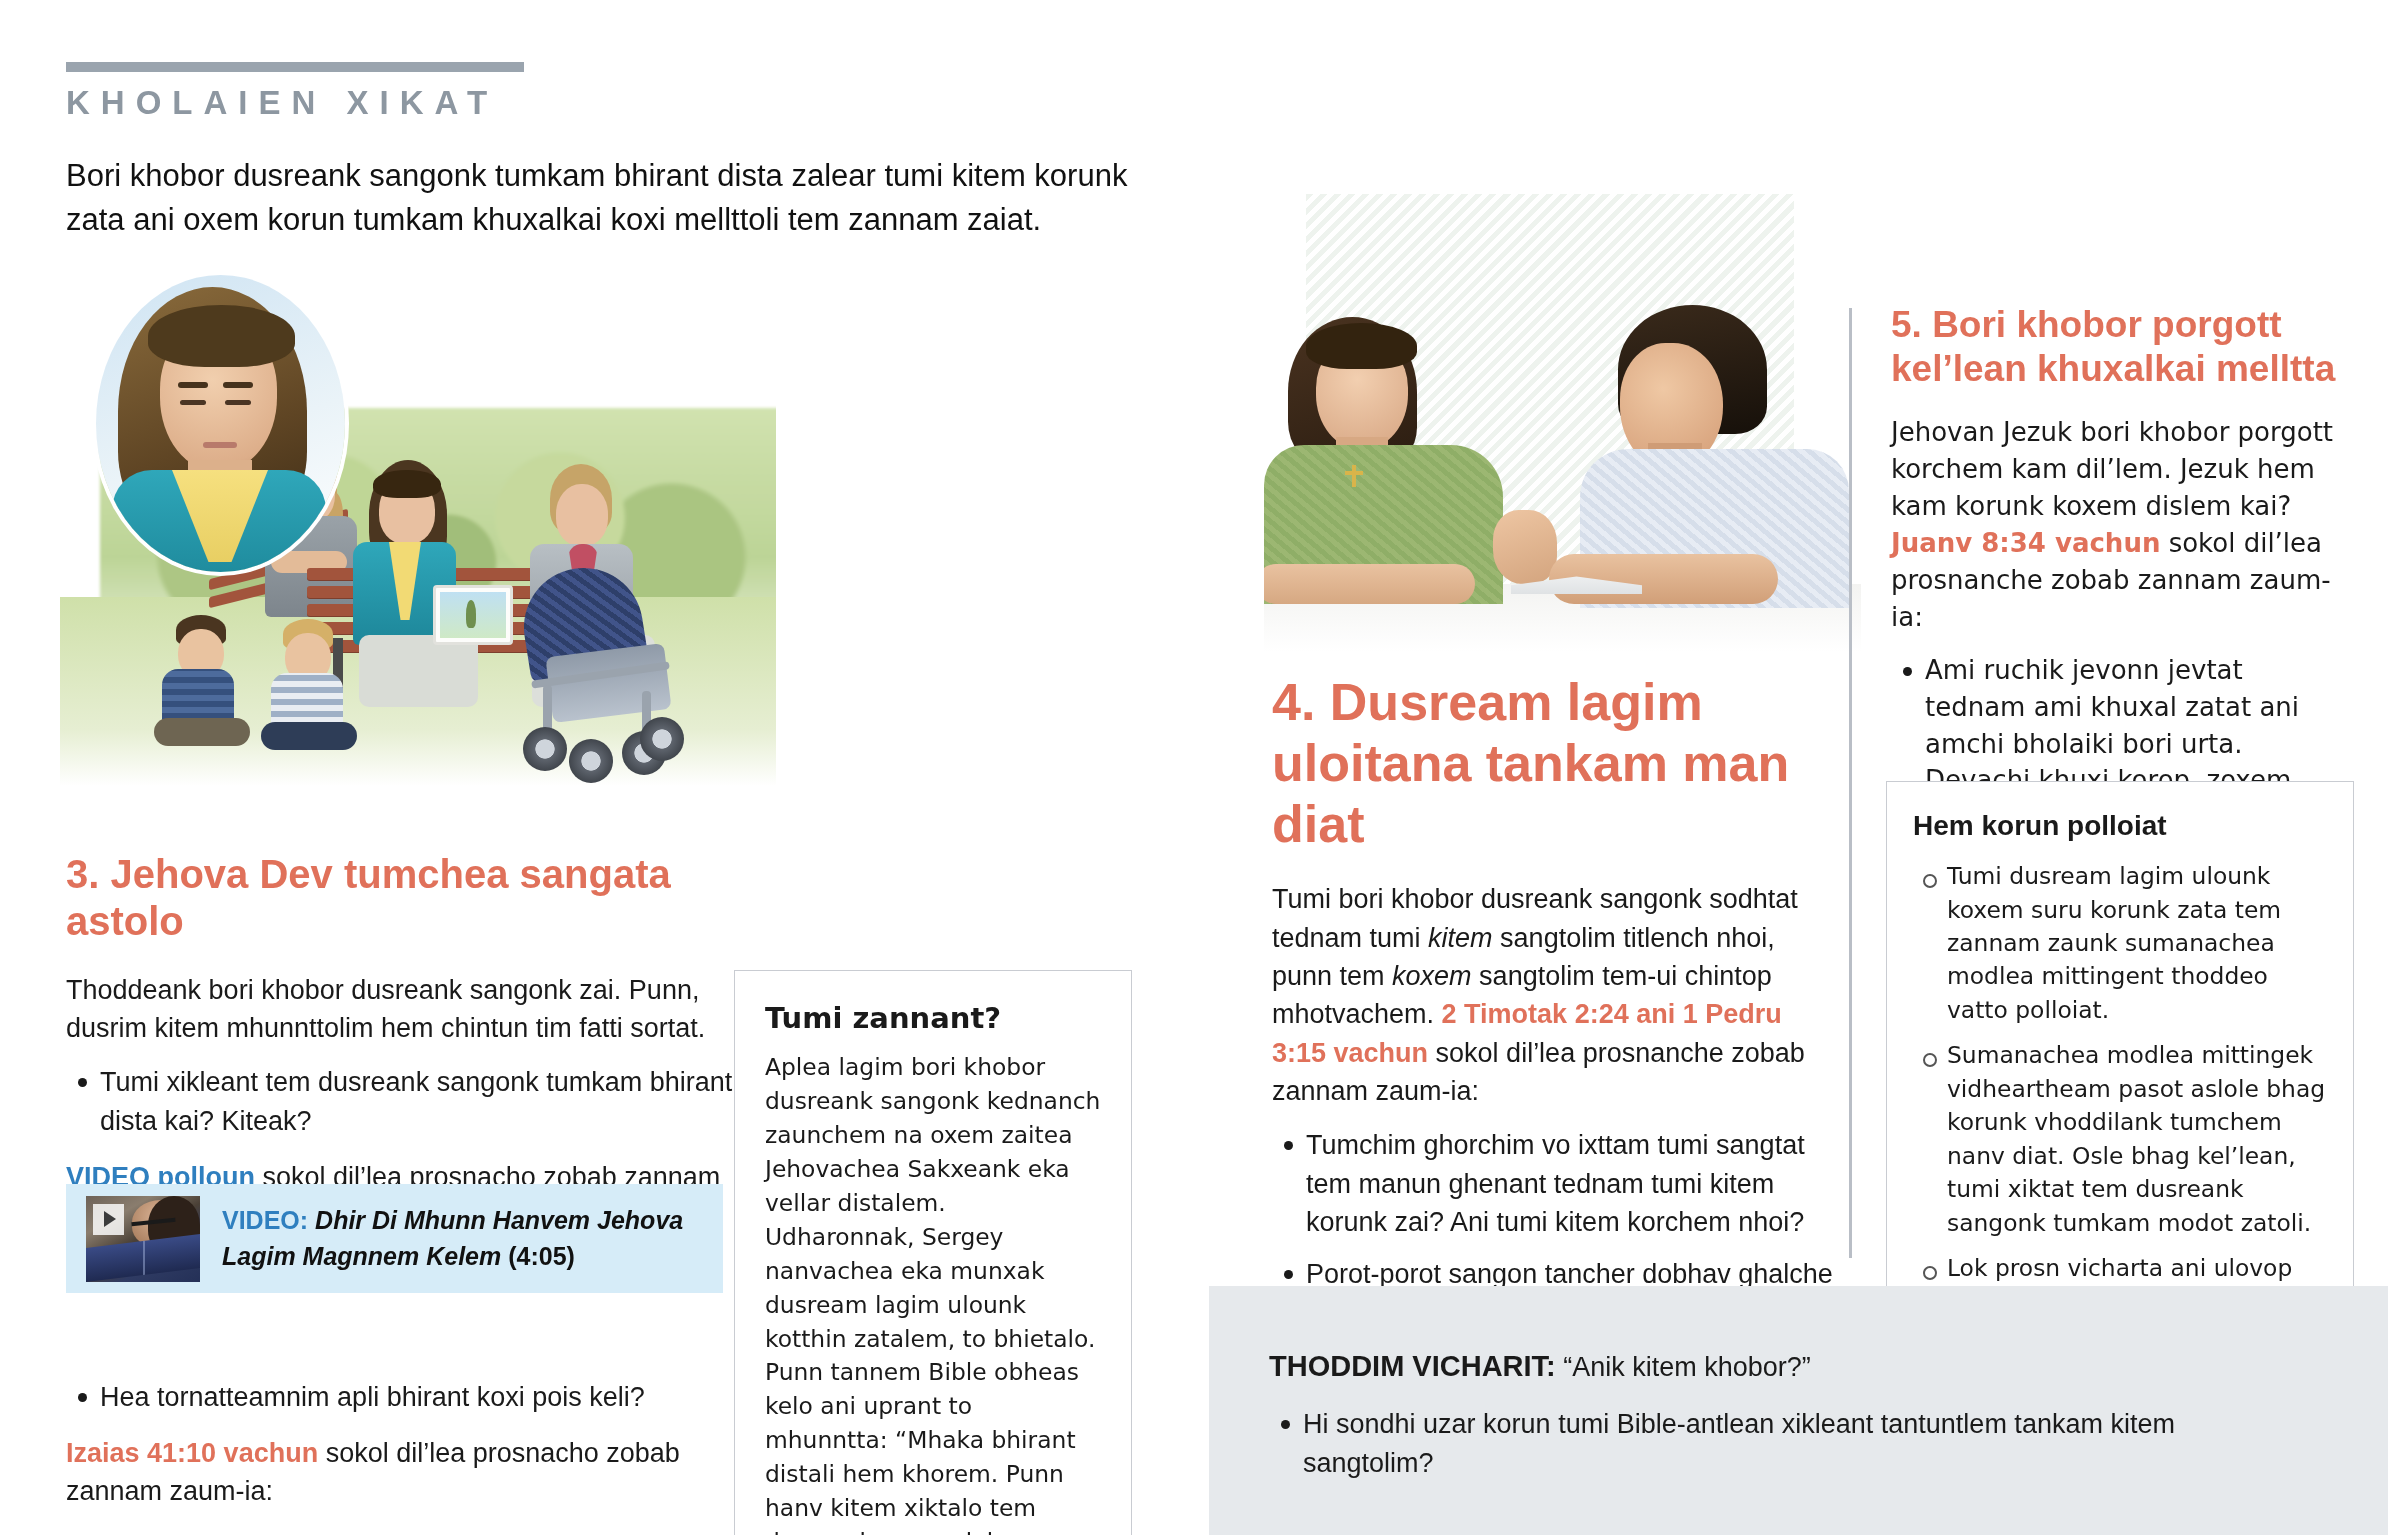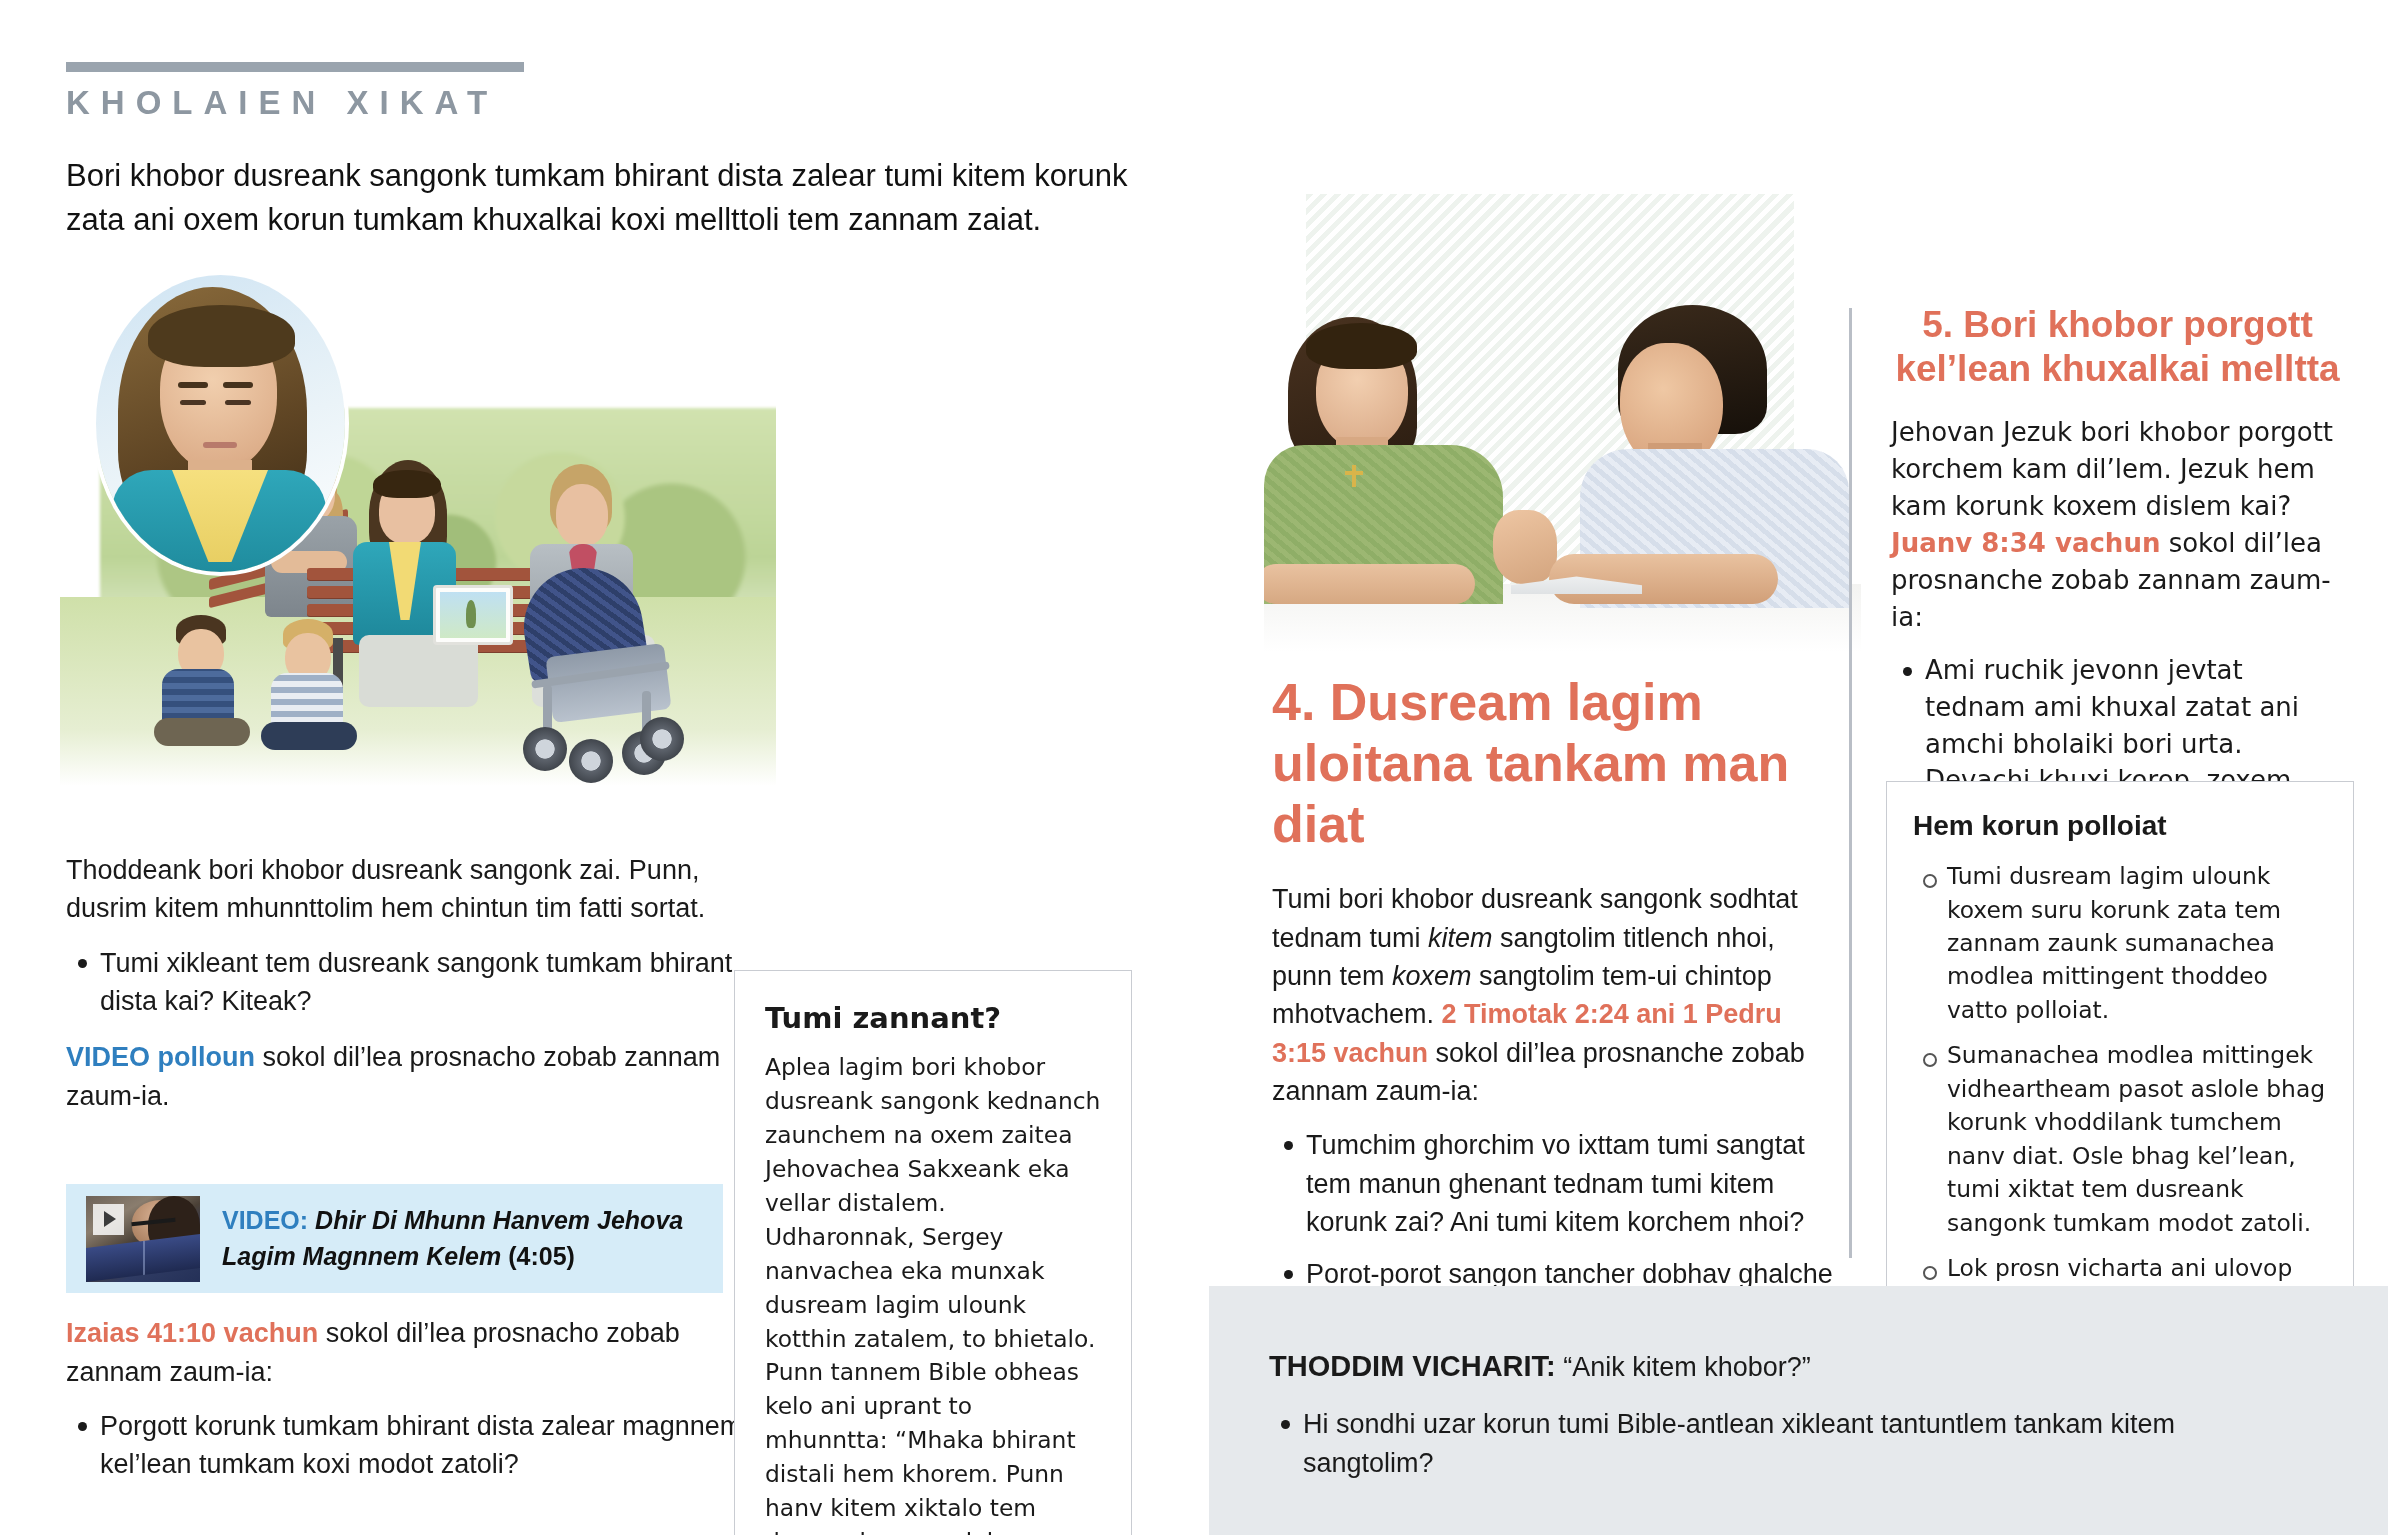--- a/index.html
+++ b/index.html
@@ -99,21 +99,21 @@
   #box-zannant h3{margin:0 0 12px 0;font-size:29px;font-weight:bold;}
 
   
   #mid{left:1272px;top:672px;width:567px;font-size:27px;line-height:1.42;}
   #sec4-h{font-size:52px;font-weight:bold;line-height:1.17;color:#e0715a;margin:0 0 26px 0;}
 
   
   #right{left:1891px;top:303px;width:453px;font-size:26px;line-height:1.42;
          font-family:"DejaVu Sans",sans-serif;}
   #sec5-h{font-size:37px;font-weight:bold;line-height:1.18;color:#e0715a;margin:0 0 24px 0;
-          font-family:"Liberation Sans",sans-serif;text-align:center;}
+          font-family:"Liberation Sans",sans-serif;}
   #box-polloiat{
     position:absolute;left:1886px;top:781px;width:468px;
     border:1.5px solid #c9ccd2;background:#fff;
     padding:24px 26px 26px 26px;box-sizing:border-box;
     font-family:"DejaVu Sans",sans-serif;font-size:23.4px;line-height:1.43;
   }
   #box-polloiat h3{margin:0 0 14px 0;font-size:28px;font-weight:bold;
                    font-family:"Liberation Sans",sans-serif;}
   #box-polloiat li{margin-bottom:12px;}
   #divider-v{position:absolute;left:1849px;top:308px;width:3px;height:950px;background:#b9bec6;}
@@ -360,20 +360,21 @@
     <div class="p-eye" style="left:84px;top:125px;"></div>
     <div class="p-eye" style="left:129px;top:125px;"></div>
     <div class="p-mouth"></div>
     <div class="p-neck"></div>
     <div class="p-cardi"></div>
     <div class="p-vneck"></div>
   </div>
 </div>
 
 <div class="col" id="left">
+  <h2 id="sec3-h">3. Jehova Dev tumchea sangata astolo</h2>
   <p>Thoddeank bori khobor dusreank sangonk zai. Punn, dusrim kitem mhunnttolim hem chintun tim fatti sortat.</p>
   <ul>
     <li>Tumi xikleant tem dusreank sangonk tumkam bhirant dista kai? Kiteak?</li>
   </ul>
   <p>
     <span class="videolink">VIDEO polloun</span><span> sokol dil’lea prosnacho zobab zannam zaum-ia.</span>
   </p>
   <div style="height:127px"></div>
   <ul>
     <li>Hea tornatteamnim apli bhirant koxi pois keli?</li>

